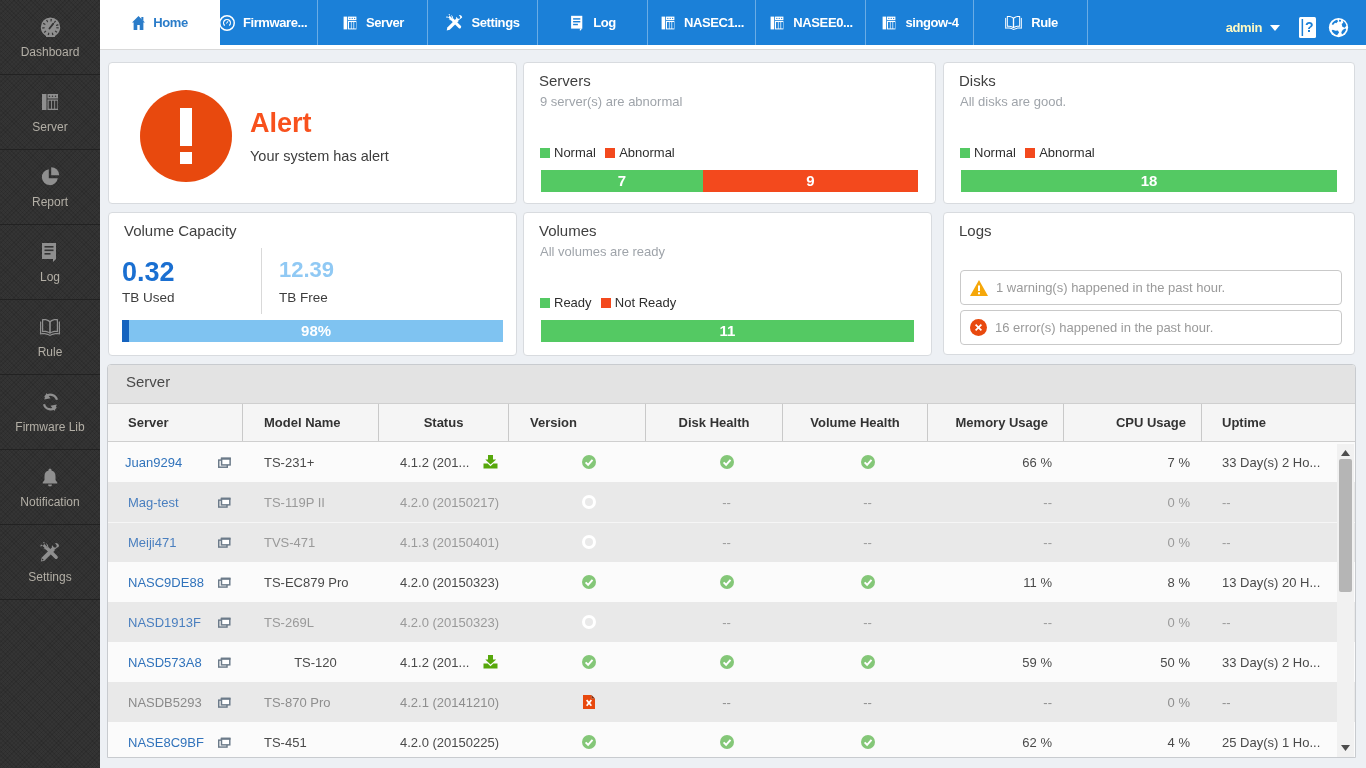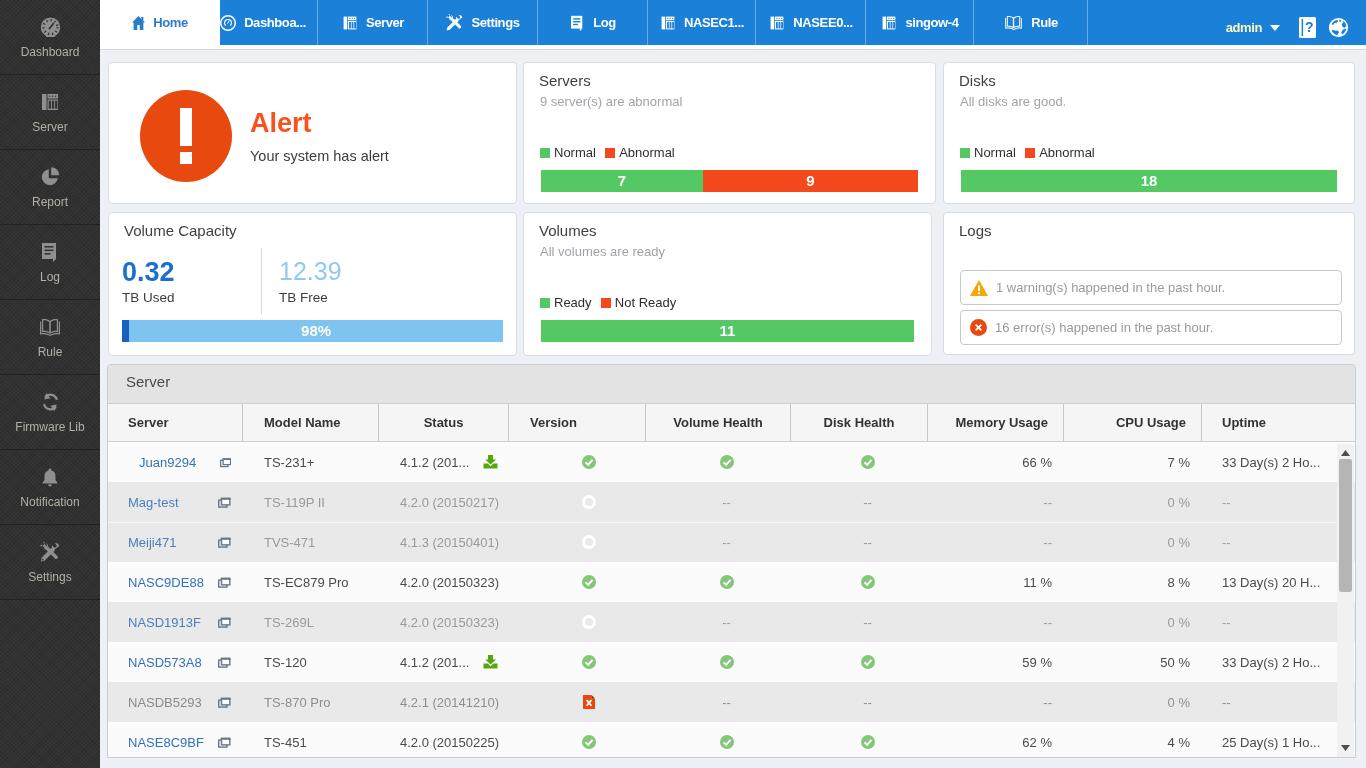--- a/index.html
+++ b/index.html
@@ -151,21 +151,21 @@
         <path d="M11.5 1 h2.5 v5 l-2.5-2.2 z"></path>
       </svg>
     <span>Home</span>
   </div>
   <div class="tab" style="left:108px; width:110px;">
     <svg width="16" height="16" viewBox="0 0 24 24">
         <circle cx="12" cy="12" r="10.9" fill="none" stroke="#fff" stroke-width="2.2"></circle>
         <path d="M12 6 a6 6 0 0 0 -6 6 c0 1.8 0.8 3.4 2 4.5 l1.2-1.4 a4.2 4.2 0 1 1 5.6 0 l1.2 1.4 a6 6 0 0 0 2 -4.5 a6 6 0 0 0 -6 -6z" fill="#fff"></path>
         <rect x="11.3" y="8.6" width="1.4" height="4.6" rx="0.7" transform="rotate(38 12 11.5)" fill="#fff"></rect>
       </svg>
-    <span>Dashboa...</span>
+    <span>Firmware...</span>
       <span class="sep"></span>
   </div>
   <div class="tab" style="left:218px; width:110px;">
     <svg width="16" height="16" viewBox="0 0 20 20">
         <rect x="2" y="2" width="4.5" height="16" fill="#fff"></rect>
         <rect x="7.5" y="2" width="10.5" height="4.5" fill="#fff"></rect>
         <circle cx="9.8" cy="4.2" r="0.9" fill="#1b80d8"></circle>
         <circle cx="12.8" cy="4.2" r="0.9" fill="#1b80d8"></circle>
         <circle cx="15.8" cy="4.2" r="0.9" fill="#1b80d8"></circle>
         <rect x="7.5" y="7.5" width="10.5" height="10.5" fill="#fff"></rect>
@@ -297,21 +297,21 @@
   <div class="bar">
       <div style="width:100%; background:#54c963;">18</div>
     </div>
 </div>
 
 <div class="card" style="left:108px; top:212px; width:409px; height:144px;">
   <div class="title">Volume Capacity</div>
   <div style="position:absolute; left:13px; top:44px; font-size:27px; font-weight:bold; color:#1a6fd1;">0.32</div>
   <div style="position:absolute; left:13px; top:77px; font-size:13.5px; color:#3d3d3d;">TB Used</div>
   <div style="position:absolute; left:152px; top:35px; width:1px; height:66px; background:#d9d9d9;"></div>
-  <div style="position:absolute; left:170px; top:44px; font-size:25px; font-weight:normal; color:#90c9f4;">12.39</div>
+  <div style="position:absolute; left:170px; top:44px; font-size:22px; font-weight:bold; color:#90c9f4;">12.39</div>
   <div style="position:absolute; left:170px; top:77px; font-size:13.5px; color:#3d3d3d;">TB Free</div>
   <div class="bar" style="left:13px; right:13px;">
       <div style="width:1.9%; background:#1563bf;"></div>
       <div style="width:98.1%; background:#7fc3f1;">98%</div>
     </div>
 </div>
 <div class="card" style="left:523px; top:212px; width:409px; height:144px;">
   <div class="title">Volumes</div>
   <div class="sub">All volumes are ready</div>
   <div class="legend"><span class="sq" style="background:#54c963;"></span>Ready&nbsp;&nbsp;<span class="sq" style="background:#f3491d; margin-left:2px;"></span>Not Ready</div>
@@ -338,29 +338,29 @@
   </div>
 </div>
 
 <div class="panel" id="panel">
   <div class="panel-h">Server</div>
   <div class="thead">
     <div class="th" style="width:135px; padding-left:20px;">Server</div>
     <div class="th" style="width:136px; padding-left:21px;">Model Name</div>
     <div class="th" style="width:130px; justify-content:center;">Status</div>
     <div class="th" style="width:137px; padding-left:21px;">Version</div>
+    <div class="th" style="width:137px; justify-content:center;">Disk Health</div>
     <div class="th" style="width:145px; justify-content:center;">Volume Health</div>
-    <div class="th" style="width:137px; justify-content:center;">Disk Health</div>
     <div class="th" style="width:136px; justify-content:flex-end; padding-right:15px;">Memory Usage</div>
     <div class="th" style="width:138px; justify-content:flex-end; padding-right:15px;">CPU Usage</div>
     <div class="th" style="width:153px; padding-left:20px;">Uptime</div>
   </div>
   <div id="tbody">
   <div class="trow">
-    <div class="td" style="width:135px; padding-left:31px; display:flex; align-items:center;">
+    <div class="td" style="width:135px; padding-left:17px; display:flex; align-items:center;">
           <span style="display:inline-block;width:94px;"><a class="link">Juan9294</a></span>
           <svg width="13" height="11" viewBox="0 0 13 11">
             <rect x="0.75" y="3.05" width="8.6" height="7.2" fill="none" stroke="#6b7a89" stroke-width="1.5"></rect>
             <rect x="3.65" y="1.5" width="8.6" height="6.45" fill="#fff" stroke="#6b7a89" stroke-width="1.5"></rect>
             <rect x="2.9" y="0.4" width="10.1" height="2.2" fill="#6b7a89"></rect>
           </svg>
         </div>
     <div class="td" style="width:136px; padding-left:21px;">TS-231+</div>
     <div class="td" style="width:137px; padding-left:21px; display:flex; align-items:center;">4.1.2 (201...<svg width="15" height="14" viewBox="0 0 15 14" style="margin-left:14px;">
             <path d="M5 0 h5 v4.5 h3.2 L7.5 9.5 L2.3 4.5 H5 z" fill="#56a70b"></path>
@@ -489,21 +489,21 @@
   </div>
   <div class="trow">
     <div class="td" style="width:135px; padding-left:20px; display:flex; align-items:center;">
           <span style="display:inline-block;width:94px;"><a class="link">NASD573A8</a></span>
           <svg width="13" height="11" viewBox="0 0 13 11">
             <rect x="0.75" y="3.05" width="8.6" height="7.2" fill="none" stroke="#6b7a89" stroke-width="1.5"></rect>
             <rect x="3.65" y="1.5" width="8.6" height="6.45" fill="#fff" stroke="#6b7a89" stroke-width="1.5"></rect>
             <rect x="2.9" y="0.4" width="10.1" height="2.2" fill="#6b7a89"></rect>
           </svg>
         </div>
-    <div class="td" style="width:136px; padding-left:21px;">TS-120</div>
+    <div class="td" style="width:136px; padding-left:21px;text-align:center;">TS-120</div>
     <div class="td" style="width:137px; padding-left:21px; display:flex; align-items:center;">4.1.2 (201...<svg width="15" height="14" viewBox="0 0 15 14" style="margin-left:14px;">
             <path d="M5 0 h5 v4.5 h3.2 L7.5 9.5 L2.3 4.5 H5 z" fill="#56a70b"></path>
             <path d="M0.5 8.5 h4.2 L7.5 11.2 L10.3 8.5 h4.2 V13.5 h-14 z" fill="#56a70b"></path>
           </svg></div>
     <div class="td ic" style="width:130px;">
           <svg width="14" height="14" viewBox="0 0 14 14">
             <circle cx="7" cy="7" r="7" fill="#84c778"></circle>
             <path d="M3.6 7.4 L6.1 9.8 L10.5 4.9" fill="none" stroke="#fff" stroke-width="2"></path>
           </svg>
         </div>

